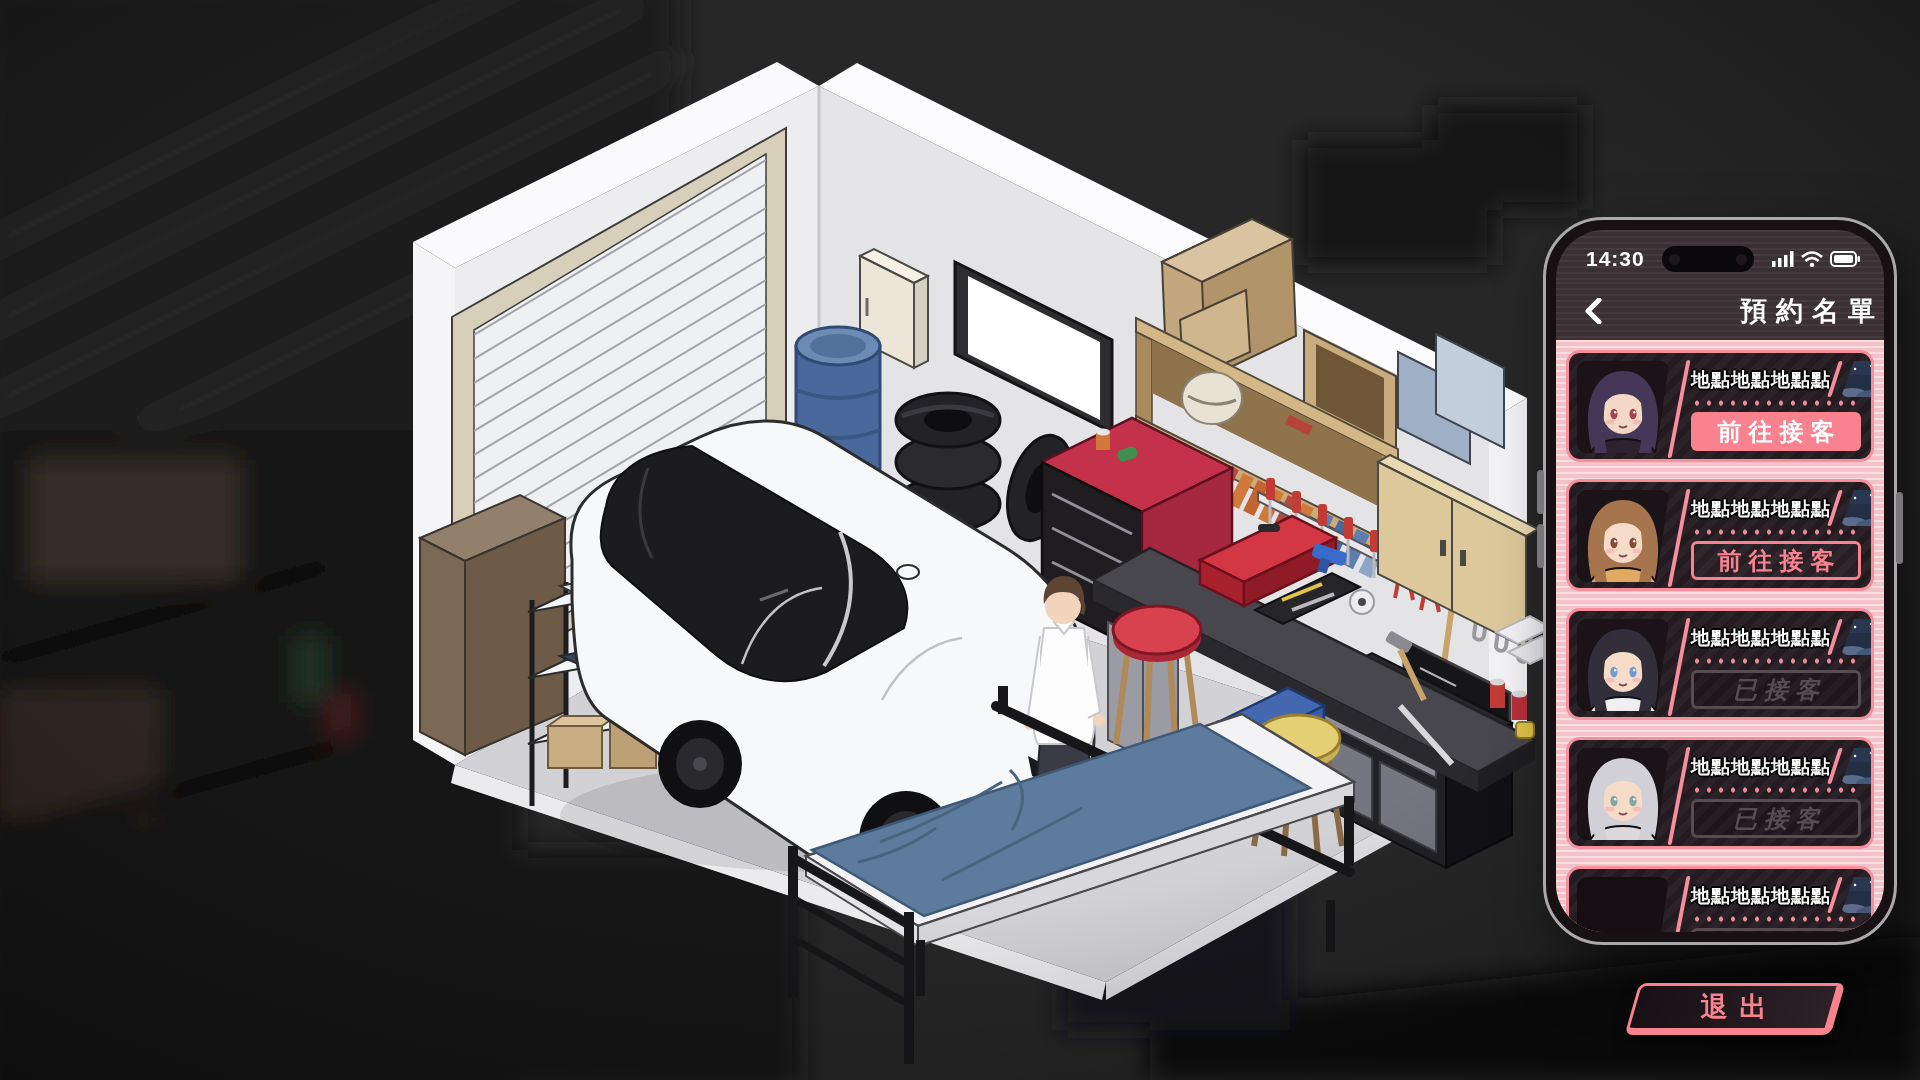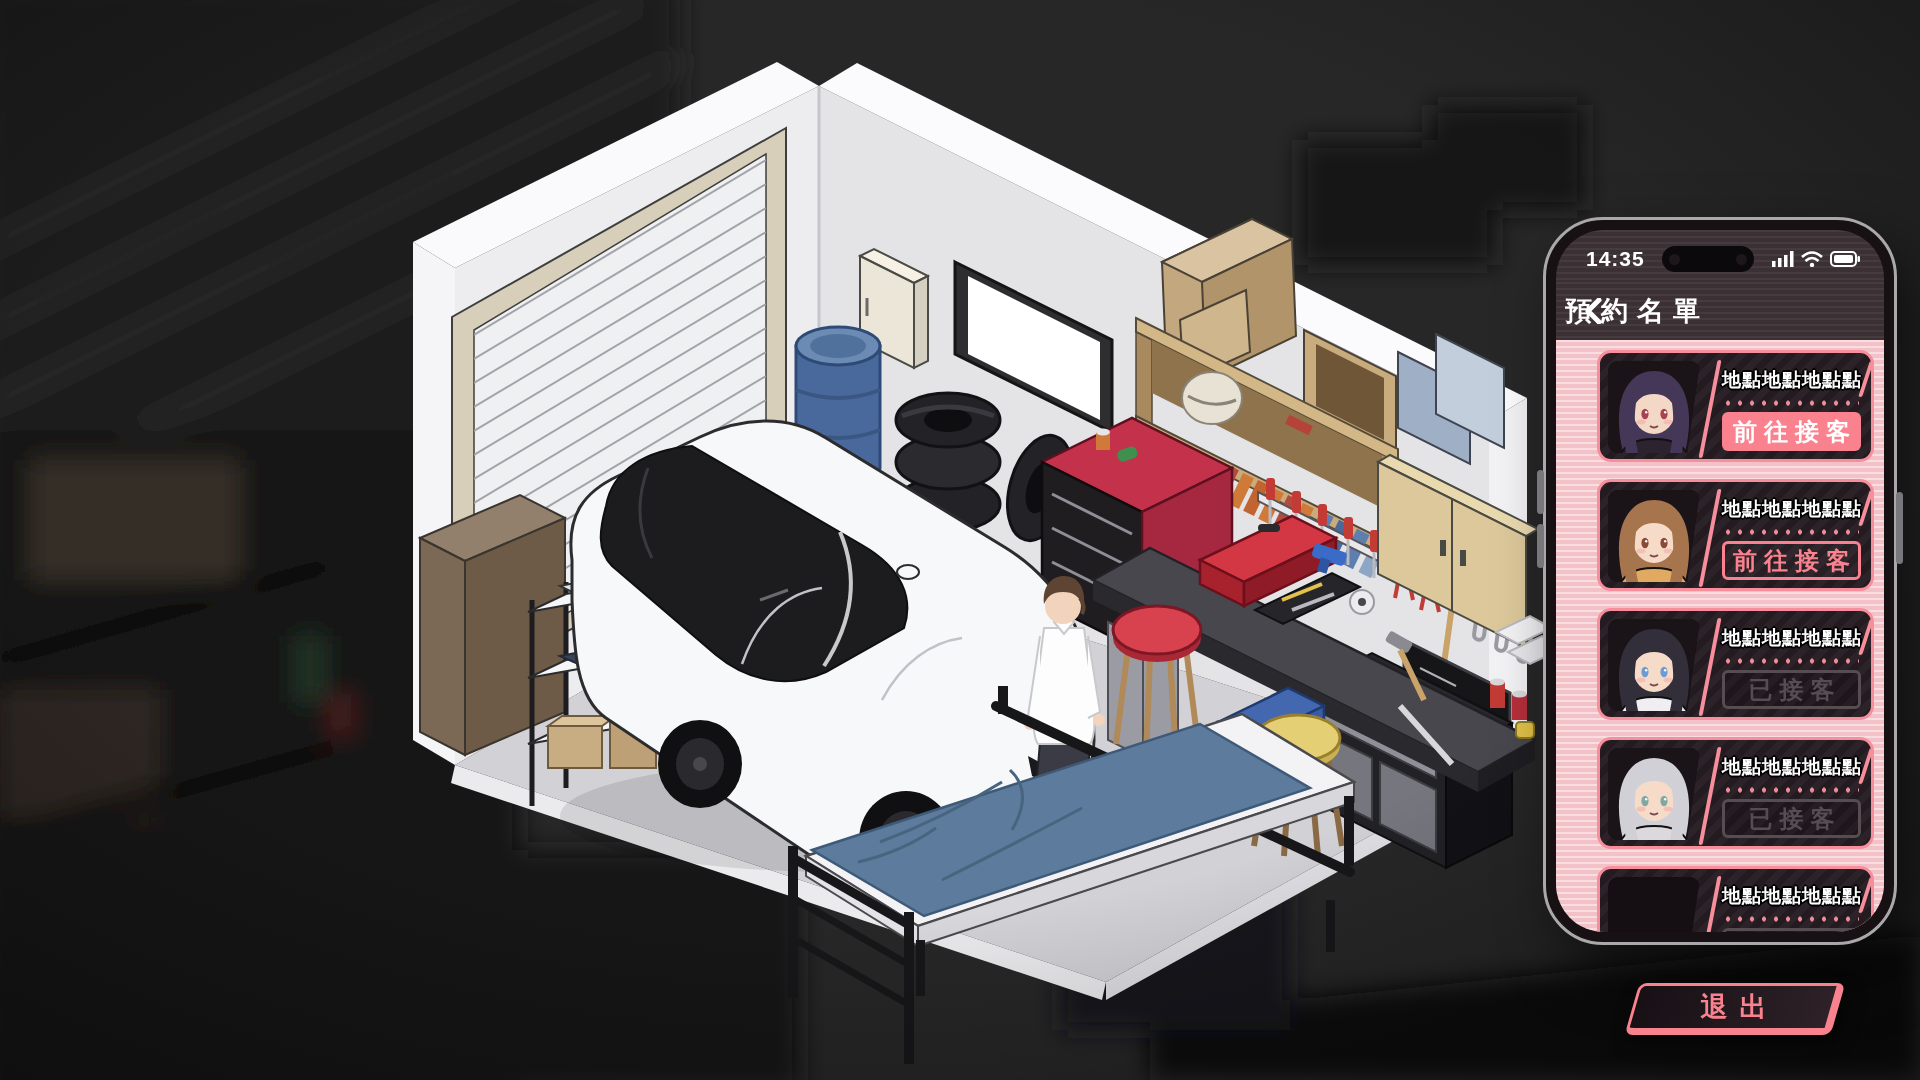--- a/index.html
+++ b/index.html
@@ -16,49 +16,49 @@
           background:#3b3135;}
   .scan{background-image:repeating-linear-gradient(180deg,rgba(255,255,255,.05) 0 2px,rgba(0,0,0,0) 2px 6px);}
   .status-row{height:46px;display:flex;align-items:center;padding:6px 24px 0 30px;color:#fff;}
   .time{font-size:21px;font-weight:bold;letter-spacing:1px;}
   .island{width:92px;height:26px;background:#0b090b;border-radius:14px;margin:0 auto;display:flex;
           align-items:center;justify-content:space-between;padding:0 7px;box-sizing:border-box;}
   .island i{width:11px;height:11px;border-radius:50%;background:#1d171b;display:block;}
   .sicons{display:flex;align-items:center;gap:7px;}
   .nav-row{height:58px;display:flex;align-items:center;padding:0 22px;position:relative;}
   .back-btn{width:30px;height:30px;display:flex;align-items:center;justify-content:center;cursor:pointer;}
-  .nav-title{position:absolute;left:0;right:0;text-align:left;color:#fff;font-size:27px;
+  .nav-title{position:absolute;left:0;right:0;text-align:right;color:#fff;font-size:27px;
              font-weight:bold;letter-spacing:9px;text-indent:9px;}
   .list{flex:1;background:#f3c2c8;
         background-image:repeating-linear-gradient(180deg,rgba(255,255,255,.45) 0 2px,rgba(0,0,0,0) 2px 6px);
         padding:10px 10px 0 10px;display:flex;flex-direction:column;gap:17px;overflow:hidden;}
   .card{flex:none;height:112px;box-sizing:border-box;border:3px solid #f78e9b;border-radius:14px;
         background:#241b21;
         background-image:repeating-linear-gradient(135deg,rgba(255,255,255,.035) 0 7px,rgba(0,0,0,0) 7px 14px);
-        position:relative;padding:8px 10px 8px 8px;display:flex;overflow:hidden;cursor:pointer;margin-left:31px;}
+        position:relative;padding:8px 10px 8px 8px;display:flex;overflow:hidden;cursor:pointer;}
   .avatar{width:92px;height:92px;flex:none;border-radius:10px;background:#150f13;overflow:hidden;
           clip-path:polygon(0 0,100% 0,calc(100% - 13px) 100%,0 100%);}
   .slash{position:absolute;left:108px;top:7px;height:98px;width:4px;background:#f78e9b;
          transform:skewX(-11deg);border-radius:2px;}
   .card-body{flex:1;margin-left:22px;display:flex;flex-direction:column;min-width:0;}
   .row1{display:flex;align-items:flex-start;height:38px;}
   .loc{color:#fff;font-size:19px;font-weight:900;letter-spacing:1px;white-space:nowrap;padding-top:6px;
        text-shadow:-2px 0 #000,2px 0 #000,0 -2px #000,0 2px #000,-1px -1px #000,1px 1px #000,1px -1px #000,-1px 1px #000;}
   .badge-wrap{margin-left:auto;position:relative;padding-left:10px;}
   .badge-wrap::before{content:'';position:absolute;left:2px;top:0;width:4px;height:36px;
         background:#f78e9b;transform:skewX(-18deg);border-radius:2px;}
   .badge{display:block;border-radius:7px;overflow:hidden;clip-path:polygon(13px 0,100% 0,100% 100%,0 100%);}
   .dots{height:7px;margin:3px 2px 6px 0;
         background-image:radial-gradient(circle,#ef8b99 2.2px,rgba(0,0,0,0) 2.5px);
         background-size:12px 7px;background-repeat:repeat-x;background-position:0 50%;}
   .action-btn{height:44px;border-radius:6px;display:flex;align-items:center;justify-content:center;
         font-size:24px;font-weight:bold;letter-spacing:7px;text-indent:7px;box-sizing:border-box;cursor:pointer;}
   .action-btn.state-primary{background:#f9828e;color:#fff;}
   .action-btn.state-outline{border:3px solid #f9828e;color:#f9828e;background:rgba(255,255,255,.02);}
-  .action-btn.state-disabled{border:3px solid #564c52;color:#564c52;background:rgba(0,0,0,.15);cursor:default;}
+  .action-btn.state-disabled{border:3px solid #564c52;color:#564c52;background:rgba(0,0,0,.15);cursor:default;font-style:italic;}
 
   .exit-btn{position:absolute;left:1632px;top:983px;width:206px;height:52px;box-sizing:border-box;
         transform:skewX(-16deg);background:linear-gradient(90deg,#171015,#2e2128);
         border:3px solid #f8828e;border-right-width:8px;border-bottom-width:7px;border-radius:8px;
         display:flex;align-items:center;justify-content:center;cursor:pointer;
         box-shadow:6px 8px 18px rgba(0,0,0,.5);}
   .exit-btn span{transform:skewX(16deg);color:#f8828e;font-size:27px;font-weight:bold;
         letter-spacing:12px;text-indent:12px;}
 </style>
 </head>
@@ -441,21 +441,21 @@
   <rect width="1920" height="1080" fill="url(#vig)"></rect>
 </svg>
 
 <div class="phone">
   <div class="side-btn" style="left:-9px;top:250px;height:44px"></div>
   <div class="side-btn" style="left:-9px;top:304px;height:44px"></div>
   <div class="side-btn" style="right:-9px;top:272px;height:72px"></div>
 
   <div class="screen">
     <div class="status-row scan">
-      <span class="time">14:35</span>
+      <span class="time">14:30</span>
       <div class="island">
           <i></i>
           <i></i>
         </div>
       <div class="sicons">
         <svg width="22" height="16" viewBox="0 0 22 16">
           <rect x="0" y="10" width="3.5" height="6" fill="#fff"></rect>
             <rect x="6" y="7" width="3.5" height="9" fill="#fff"></rect>
           <rect x="12" y="4" width="3.5" height="12" fill="#fff"></rect>
             <rect x="18" y="0" width="3.5" height="16" fill="#fff"></rect>

